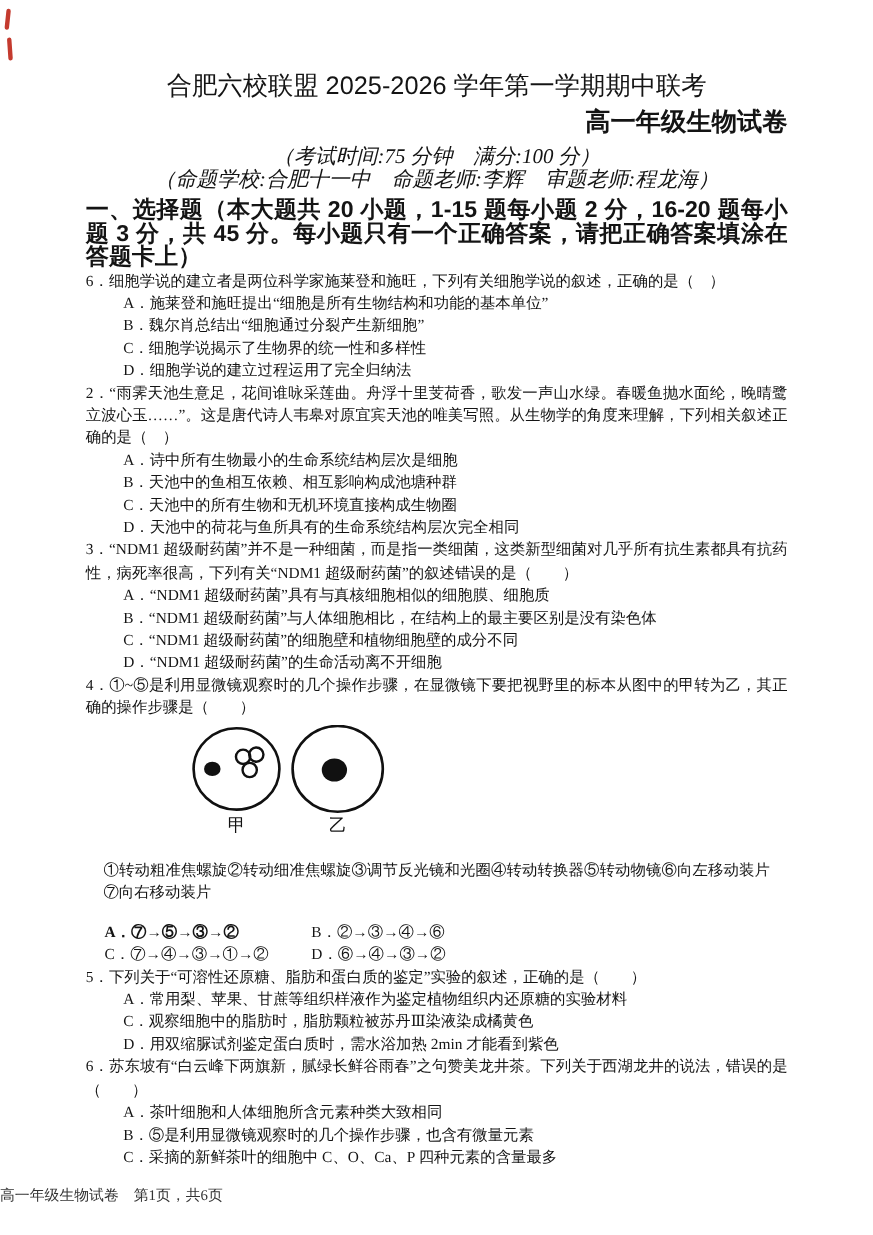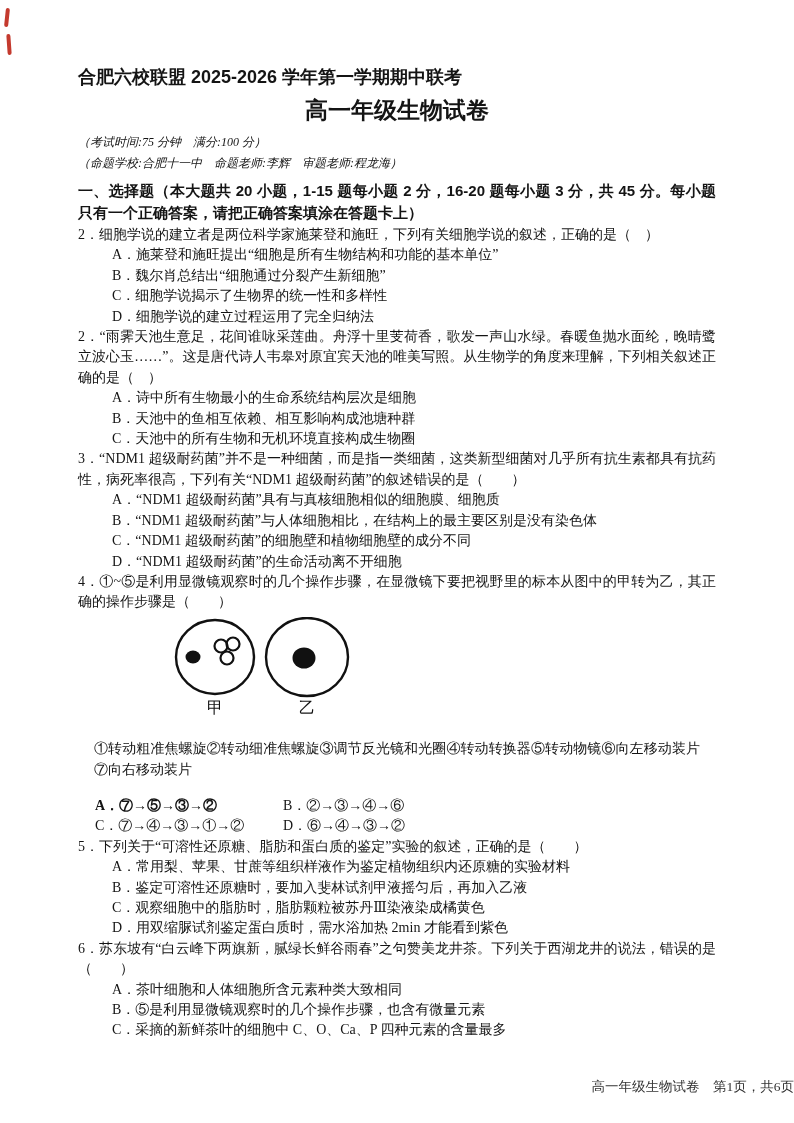--- a/index.html
+++ b/index.html
@@ -3,36 +3,36 @@
 <meta charset="utf-8">
 <style>
   html,body{margin:0;padding:0;background:#ffffff;}
   body{
     width:794px;height:1123px;position:relative;overflow:hidden;
     color:#141414;
     font-family:"Liberation Serif","DejaVu Serif",serif;
     font-size:14px;line-height:20.4px;
   }
   .page{box-sizing:border-box;width:794px;height:1123px;padding:66px 78px 0 78px;position:relative;}
-  .title1{font-family:"Liberation Sans","DejaVu Sans",sans-serif;
-    font-weight:700;font-size:18px;line-height:22px;margin:0 0 8px 0;}
-  .title2{text-align:center;font-family:"Liberation Sans","DejaVu Sans",sans-serif;
+  .title1{text-align:center;font-family:"Liberation Sans","DejaVu Sans",sans-serif;
+    font-weight:400;font-size:23px;line-height:22px;margin:0 0 8px 0;}
+  .title2{text-align:right;font-family:"Liberation Sans","DejaVu Sans",sans-serif;
     font-weight:800;font-size:23px;line-height:28px;margin:0 0 8px 0;}
-  .info{text-align:left;font-style:italic;font-size:12px;line-height:21px;margin:0;}
+  .info{text-align:center;font-style:italic;font-size:19px;line-height:21px;margin:0;}
   .section-head{font-family:"Liberation Sans","DejaVu Sans",sans-serif;font-weight:800;
-    font-size:15px;line-height:21.5px;margin:6px 0 2px 0;text-align:justify;}
+    font-size:21px;line-height:21.5px;margin:6px 0 2px 0;text-align:justify;}
   .q{margin:0;}
   .stem{margin:0;text-align:justify;}
   .opt{margin:0;padding-left:34px;}
   .q4-steps{margin:16px;text-align:justify;}
   .q4-opts{padding-left:17px;}
   .q4-row{display:flex;}
   .q4-cell-a{width:188px;}
   .figure-wrap{margin:4px 0 2px 95px;width:190px;}
-  .footer{position:absolute;left:0;bottom:26px;width:794px;text-align:right;
+  .footer{position:absolute;left:0;bottom:26px;width:794px;text-align:left;
     font-size:13.5px;color:#333;}
   .red-marks{position:absolute;left:5px;top:8px;width:12px;height:50px;}
   .red-marks .stroke{position:absolute;width:4px;height:19px;border-radius:2px;
     transform:rotate(6deg);}
   .red-marks .s2{top:26px;left:2px;height:21px;transform:rotate(-4deg);}
 </style>
 </head>
 <body>
 
 <div class="page">
@@ -43,32 +43,33 @@
   </div>
 
   <p class="title1">合肥六校联盟 2025-2026 学年第一学期期中联考</p>
   <p class="title2">高一年级生物试卷</p>
   <p class="info">（考试时间:75 分钟　满分:100 分）</p>
   <p class="info">（命题学校:合肥十一中　命题老师:李辉　审题老师:程龙海）</p>
 
   <p class="section-head">一、选择题（本大题共 20 小题，1-15 题每小题 2 分，16-20 题每小题 3 分，共 45 分。每小题只有一个正确答案，请把正确答案填涂在答题卡上）</p>
 
   <div class="q">
-    <p class="stem">2．细胞学说的建立者是两位科学家施莱登和施旺，下列有关细胞学说的叙述，正确的是（　）</p>
+    <p class="stem">6．细胞学说的建立者是两位科学家施莱登和施旺，下列有关细胞学说的叙述，正确的是（　）</p>
     <p class="opt">A．施莱登和施旺提出“细胞是所有生物结构和功能的基本单位”</p>
     <p class="opt">B．魏尔肖总结出“细胞通过分裂产生新细胞”</p>
     <p class="opt">C．细胞学说揭示了生物界的统一性和多样性</p>
     <p class="opt">D．细胞学说的建立过程运用了完全归纳法</p>
   </div>
 
   <div class="q">
     <p class="stem">2．“雨霁天池生意足，花间谁咏采莲曲。舟浮十里芰荷香，歌发一声山水绿。春暖鱼抛水面纶，晚晴鹭立波心玉……”。这是唐代诗人韦皋对原宜宾天池的唯美写照。从生物学的角度来理解，下列相关叙述正确的是（　）</p>
     <p class="opt">A．诗中所有生物最小的生命系统结构层次是细胞</p>
     <p class="opt">B．天池中的鱼相互依赖、相互影响构成池塘种群</p>
     <p class="opt">C．天池中的所有生物和无机环境直接构成生物圈</p>
+    <p class="opt">D．天池中的荷花与鱼所具有的生命系统结构层次完全相同</p>
   </div>
 
   <div class="q">
     <p class="stem">3．“NDM1 超级耐药菌”并不是一种细菌，而是指一类细菌，这类新型细菌对几乎所有抗生素都具有抗药性，病死率很高，下列有关“NDM1 超级耐药菌”的叙述错误的是（　　）</p>
     <p class="opt">A．“NDM1 超级耐药菌”具有与真核细胞相似的细胞膜、细胞质</p>
     <p class="opt">B．“NDM1 超级耐药菌”与人体细胞相比，在结构上的最主要区别是没有染色体</p>
     <p class="opt">C．“NDM1 超级耐药菌”的细胞壁和植物细胞壁的成分不同</p>
     <p class="opt">D．“NDM1 超级耐药菌”的生命活动离不开细胞</p>
   </div>
 
@@ -101,21 +102,20 @@
         <div class="q4-row">
           <p class="q4-cell-a" style="margin: 0px;">C．⑦→④→③→①→②</p>
           <p style="margin: 0px;">D．⑥→④→③→②</p>
         </div>
       </div>
   </div>
 
   <div class="q">
     <p class="stem">5．下列关于“可溶性还原糖、脂肪和蛋白质的鉴定”实验的叙述，正确的是（　　）</p>
     <p class="opt">A．常用梨、苹果、甘蔗等组织样液作为鉴定植物组织内还原糖的实验材料</p>
-    <p class="opt">B．鉴定可溶性还原糖时，要加入斐林试剂甲液摇匀后，再加入乙液</p>
     <p class="opt">C．观察细胞中的脂肪时，脂肪颗粒被苏丹Ⅲ染液染成橘黄色</p>
     <p class="opt">D．用双缩脲试剂鉴定蛋白质时，需水浴加热 2min 才能看到紫色</p>
   </div>
 
   <div class="q">
     <p class="stem">6．苏东坡有“白云峰下两旗新，腻绿长鲜谷雨春”之句赞美龙井茶。下列关于西湖龙井的说法，错误的是（　　）</p>
     <p class="opt">A．茶叶细胞和人体细胞所含元素种类大致相同</p>
     <p class="opt">B．⑤是利用显微镜观察时的几个操作步骤，也含有微量元素</p>
     <p class="opt">C．采摘的新鲜茶叶的细胞中 C、O、Ca、P 四种元素的含量最多</p>
   </div>

